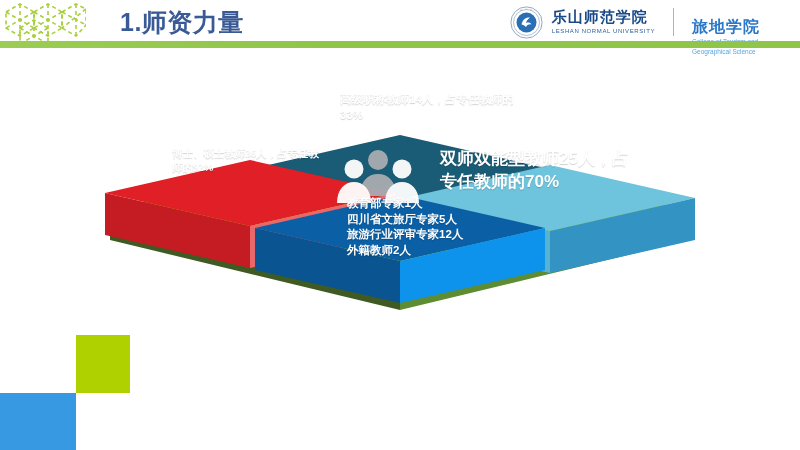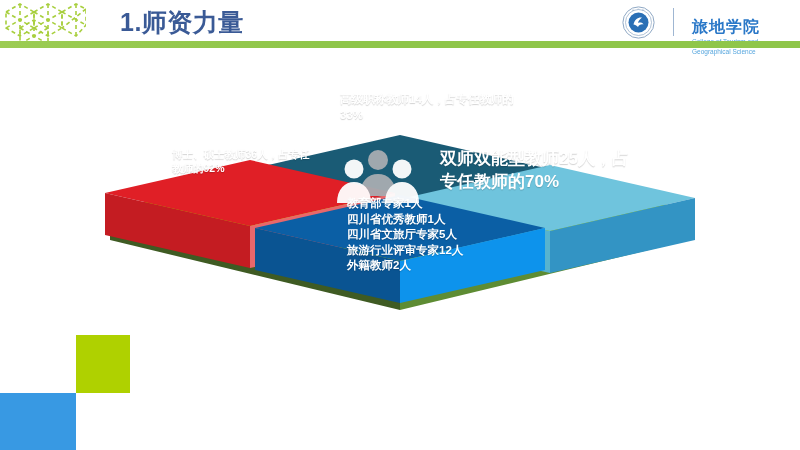--- a/index.html
+++ b/index.html
@@ -36,21 +36,21 @@
   .dept-en{font-size:6.5px;color:#56a6de;line-height:1.25;white-space:nowrap;margin-top:2px;}
 
   
   .diagram{position:absolute;left:0;top:55px;width:800px;height:270px;}
   .diagram svg{display:block;}
 
   
   .lbl{position:absolute;color:#ffffff;font-weight:bold;line-height:1.35;
        text-shadow:0 1px 1px rgba(0,0,0,.18);}
   .lbl-hi{left:340px;top:92px;width:180px;font-size:11.5px;}
-  .lbl-red{left:172px;top:147px;width:148px;font-size:10.5px;}
+  .lbl-red{left:172px;top:147px;width:148px;font-size:10.5px;font-family:Liberation Serif, serif;}
   .lbl-dual{left:440px;top:148px;width:190px;font-size:17px;}
   .lbl-list{left:347px;top:196px;width:210px;font-size:11.5px;}
   .lbl-list div{white-space:nowrap;}
 
   
   .sq-green{position:absolute;left:76px;top:335px;width:54px;height:58px;background:#afd100;}
   .sq-blue{position:absolute;left:0px;top:393px;width:76px;height:57px;background:#3899e3;}
 </style>
 </head>
 <body>
@@ -90,20 +90,24 @@
           <circle cx="16.5" cy="16.5" r="15.6" fill="none" stroke="#8fa8c4" stroke-width="1"></circle>
           <circle cx="16.5" cy="16.5" r="13" fill="none" stroke="#8fa8c4" stroke-width="0.7"></circle>
           <circle cx="16.5" cy="16.5" r="10" fill="#2a6fb5"></circle>
           <path d="M11.5,18.5 C12.5,13.5 16,11 20,11.5 C18,13 16.5,14.5 16,17 C18,16 20.5,16.5 21.5,18.5 C19,18 17,18.8 16,21 C14.5,19.5 13,18.8 11.5,18.5 Z" fill="#ffffff"></path>
           <g fill="#8fa8c4" font-size="2.4" font-family="Liberation Serif, serif">
             <text x="10" y="5.2">乐</text>
               <text x="15" y="4.2">山</text>
               <text x="20" y="5.2">师</text>
           </g>
         </svg>
+      </div>
+      <div class="logo-left">
+        <div class="logo-cn">乐山师范学院</div>
+        <div class="logo-en">LESHAN NORMAL UNIVERSITY</div>
       </div>
       <div class="logo-div"></div>
       <div class="logo-right">
         <div class="dept-cn">旅地学院</div>
         <div class="dept-en">College of Tourism and</div>
         <div class="dept-en">Geographical Science</div>
       </div>
     </div>
 
     <div class="green-bar-fade"></div>
@@ -160,21 +164,20 @@
   </div>
 
   <div class="lbl lbl-hi">高级职称教师14人，占专任教师的33%</div>
 
   <div class="lbl lbl-red">博士、硕士教师36人，占专任教师的92%</div>
 
   <div class="lbl lbl-dual">双师双能型教师25人，占专任教师的70%</div>
 
   <div class="lbl lbl-list">
     <div>教育部专家1人</div>
-    <div>四川省优秀教师1人</div>
     <div>四川省文旅厅专家5人</div>
     <div>旅游行业评审专家12人</div>
     <div>外籍教师2人</div>
   </div>
 
   <div class="sq-green"></div>
   <div class="sq-blue"></div>
 
 </div>
 

